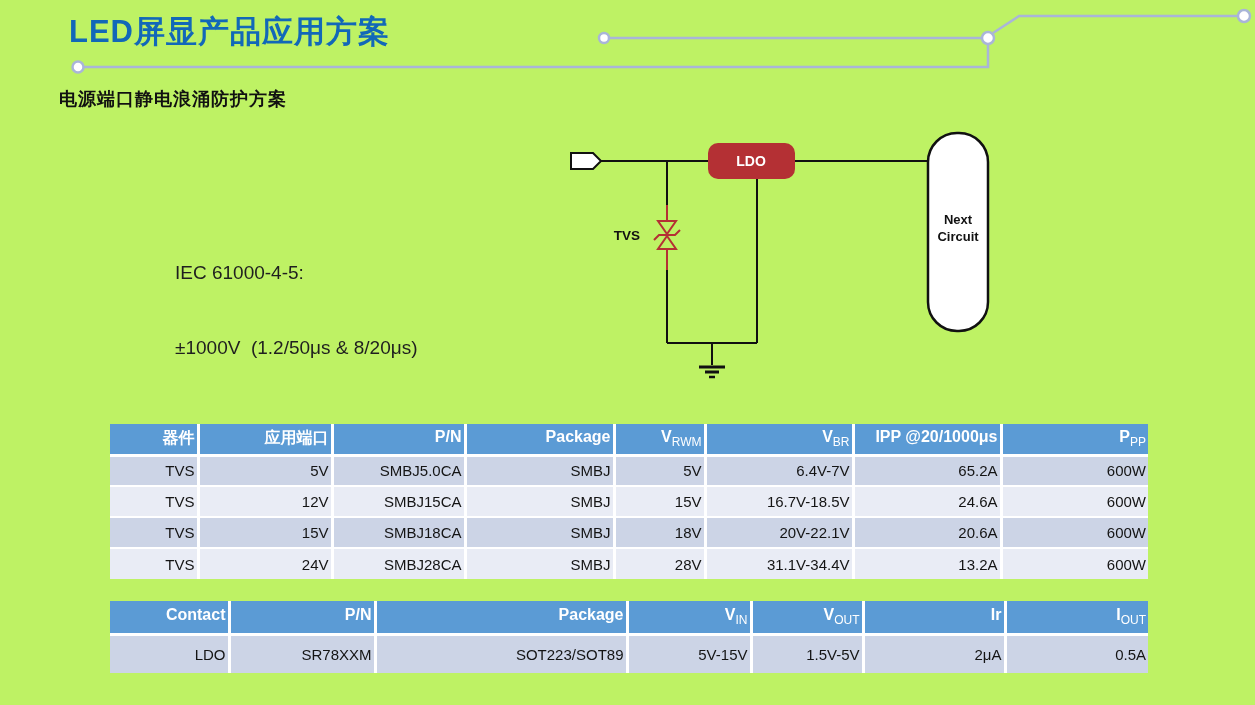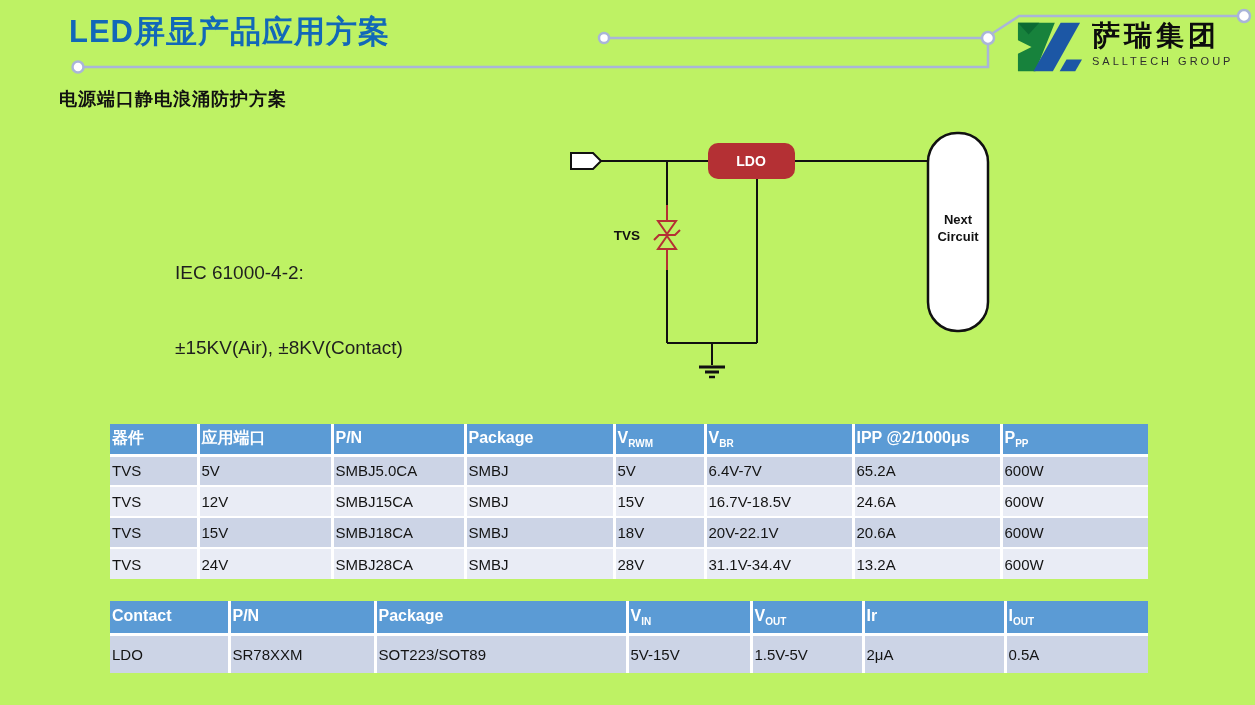--- a/index.html
+++ b/index.html
@@ -18,37 +18,37 @@
   #logo{left:1016px;top:20px;display:flex;align-items:flex-start;gap:10px;}
   #logo .logo-text{display:flex;flex-direction:column;}
   #logo .cn{font-size:28px;font-weight:bold;color:#0d0d0d;letter-spacing:4px;line-height:32px;white-space:nowrap;}
   #logo .en{font-size:11px;color:#2e2e2e;letter-spacing:3px;margin-top:3px;white-space:nowrap;}
   
   #specs{left:175px;top:160px;font-size:19px;color:#1f1f1f;line-height:25px;white-space:pre-wrap;}
   #specs .grp{margin-bottom:24px;}
   
   .data-table{border-collapse:collapse;table-layout:fixed;width:1038px;}
   .data-table th,.data-table td{
-    text-align:left;vertical-align:middle;box-sizing:border-box;
+    text-align:right;vertical-align:middle;box-sizing:border-box;
     border-left:3px solid #fff;padding:0 2px;overflow:hidden;
   }
   .data-table th:first-child,.data-table td:first-child{border-left:none;}
   .data-table thead th{
     background:#5b9bd5;color:#fff;font-weight:bold;font-size:16px;
     height:31px;border-bottom:3px solid #fff;
   }
   .data-table tbody td{font-size:15px;color:#141414;border-top:2px solid #fff;}
   #table1-wrap{left:110px;top:424px;}
   #table1 tbody td{height:31px;}
   #table2-wrap{left:110px;top:601px;}
   #table2 thead th{height:33px;}
   #table2 tbody td{height:39px;}
   .data-table tbody tr:nth-child(odd) td{background:#ccd4e6;}
   .data-table tbody tr:nth-child(even) td{background:#e9ecf5;}
-  .data-table sub{font-size:10px;font-weight:bold;}
+  .data-table sub{font-size:12px;font-weight:normal;}
   
   #circuit{left:550px;top:120px;}
   svg text{font-family:"Liberation Sans","DejaVu Sans",sans-serif;}
 </style>
 </head>
 <body>
 
 <div id="slide">
 
   <svg id="decor" class="abs" width="1255" height="705" viewBox="0 0 1255 705">
@@ -61,38 +61,22 @@
       <circle cx="78" cy="67" r="5.5"></circle>
       <circle cx="604" cy="38" r="5"></circle>
       <circle cx="988" cy="38" r="6"></circle>
       <circle cx="1244" cy="16" r="6"></circle>
     </g>
   </svg>
 
   <div id="page-title" class="abs">LED屏显产品应用方案</div>
   <div id="subtitle" class="abs">电源端口静电浪涌防护方案</div>
 
-  <div id="logo" class="abs">
-    <svg width="66" height="54" viewBox="0 0 68 54">
-      <polygon fill="#17823c" points="2,2 40,2 20,52 2,52 2,34 16,27 2,20"></polygon>
-      <polygon fill="#0c6b33" points="2,2 24,2 13,14"></polygon>
-      <polygon fill="#1c57a5" points="66,2 46,2 18,52 38,52"></polygon>
-      <polygon fill="#1c57a5" points="52,40 68,40 61,52 45,52"></polygon>
-    </svg>
-    <div class="logo-text">
-      <span class="cn">萨瑞集团</span>
-      <span class="en">SALLTECH GROUP</span>
-    </div>
-  </div>
 
   <div id="specs" class="abs">
-    <div class="grp">
-      <div>IEC 61000-4-2:</div>
-      <div>±15KV(Air), ±8KV(Contact)</div>
-    </div>
     <div class="grp">
       <div>IEC 61000-4-5:</div>
       <div>±1000V  (1.2/50μs &amp; 8/20μs)</div>
     </div>
     
   </div>
 
   <svg id="circuit" class="abs" width="450" height="270" viewBox="0 0 450 270">
 
     <g stroke="#111111" stroke-width="2" fill="none">
@@ -141,21 +125,21 @@
           <col style="width:147px">
       </colgroup>
       <thead>
         <tr>
           <th><span>器件</span><sub></sub></th>
           <th><span>应用端口</span><sub></sub></th>
           <th><span>P/N</span><sub></sub></th>
           <th><span>Package</span><sub></sub></th>
           <th><span>V</span><sub>RWM</sub></th>
           <th><span>V</span><sub>BR</sub></th>
-          <th><span>IPP @2/1000μs</span><sub></sub></th>
+          <th><span>IPP @20/1000μs</span><sub></sub></th>
           <th><span>P</span><sub>PP</sub></th>
         </tr>
       </thead>
       <tbody>
         <tr>
           <td>TVS</td>
           <td>5V</td>
           <td>SMBJ5.0CA</td>
           <td>SMBJ</td>
           <td>5V</td>

